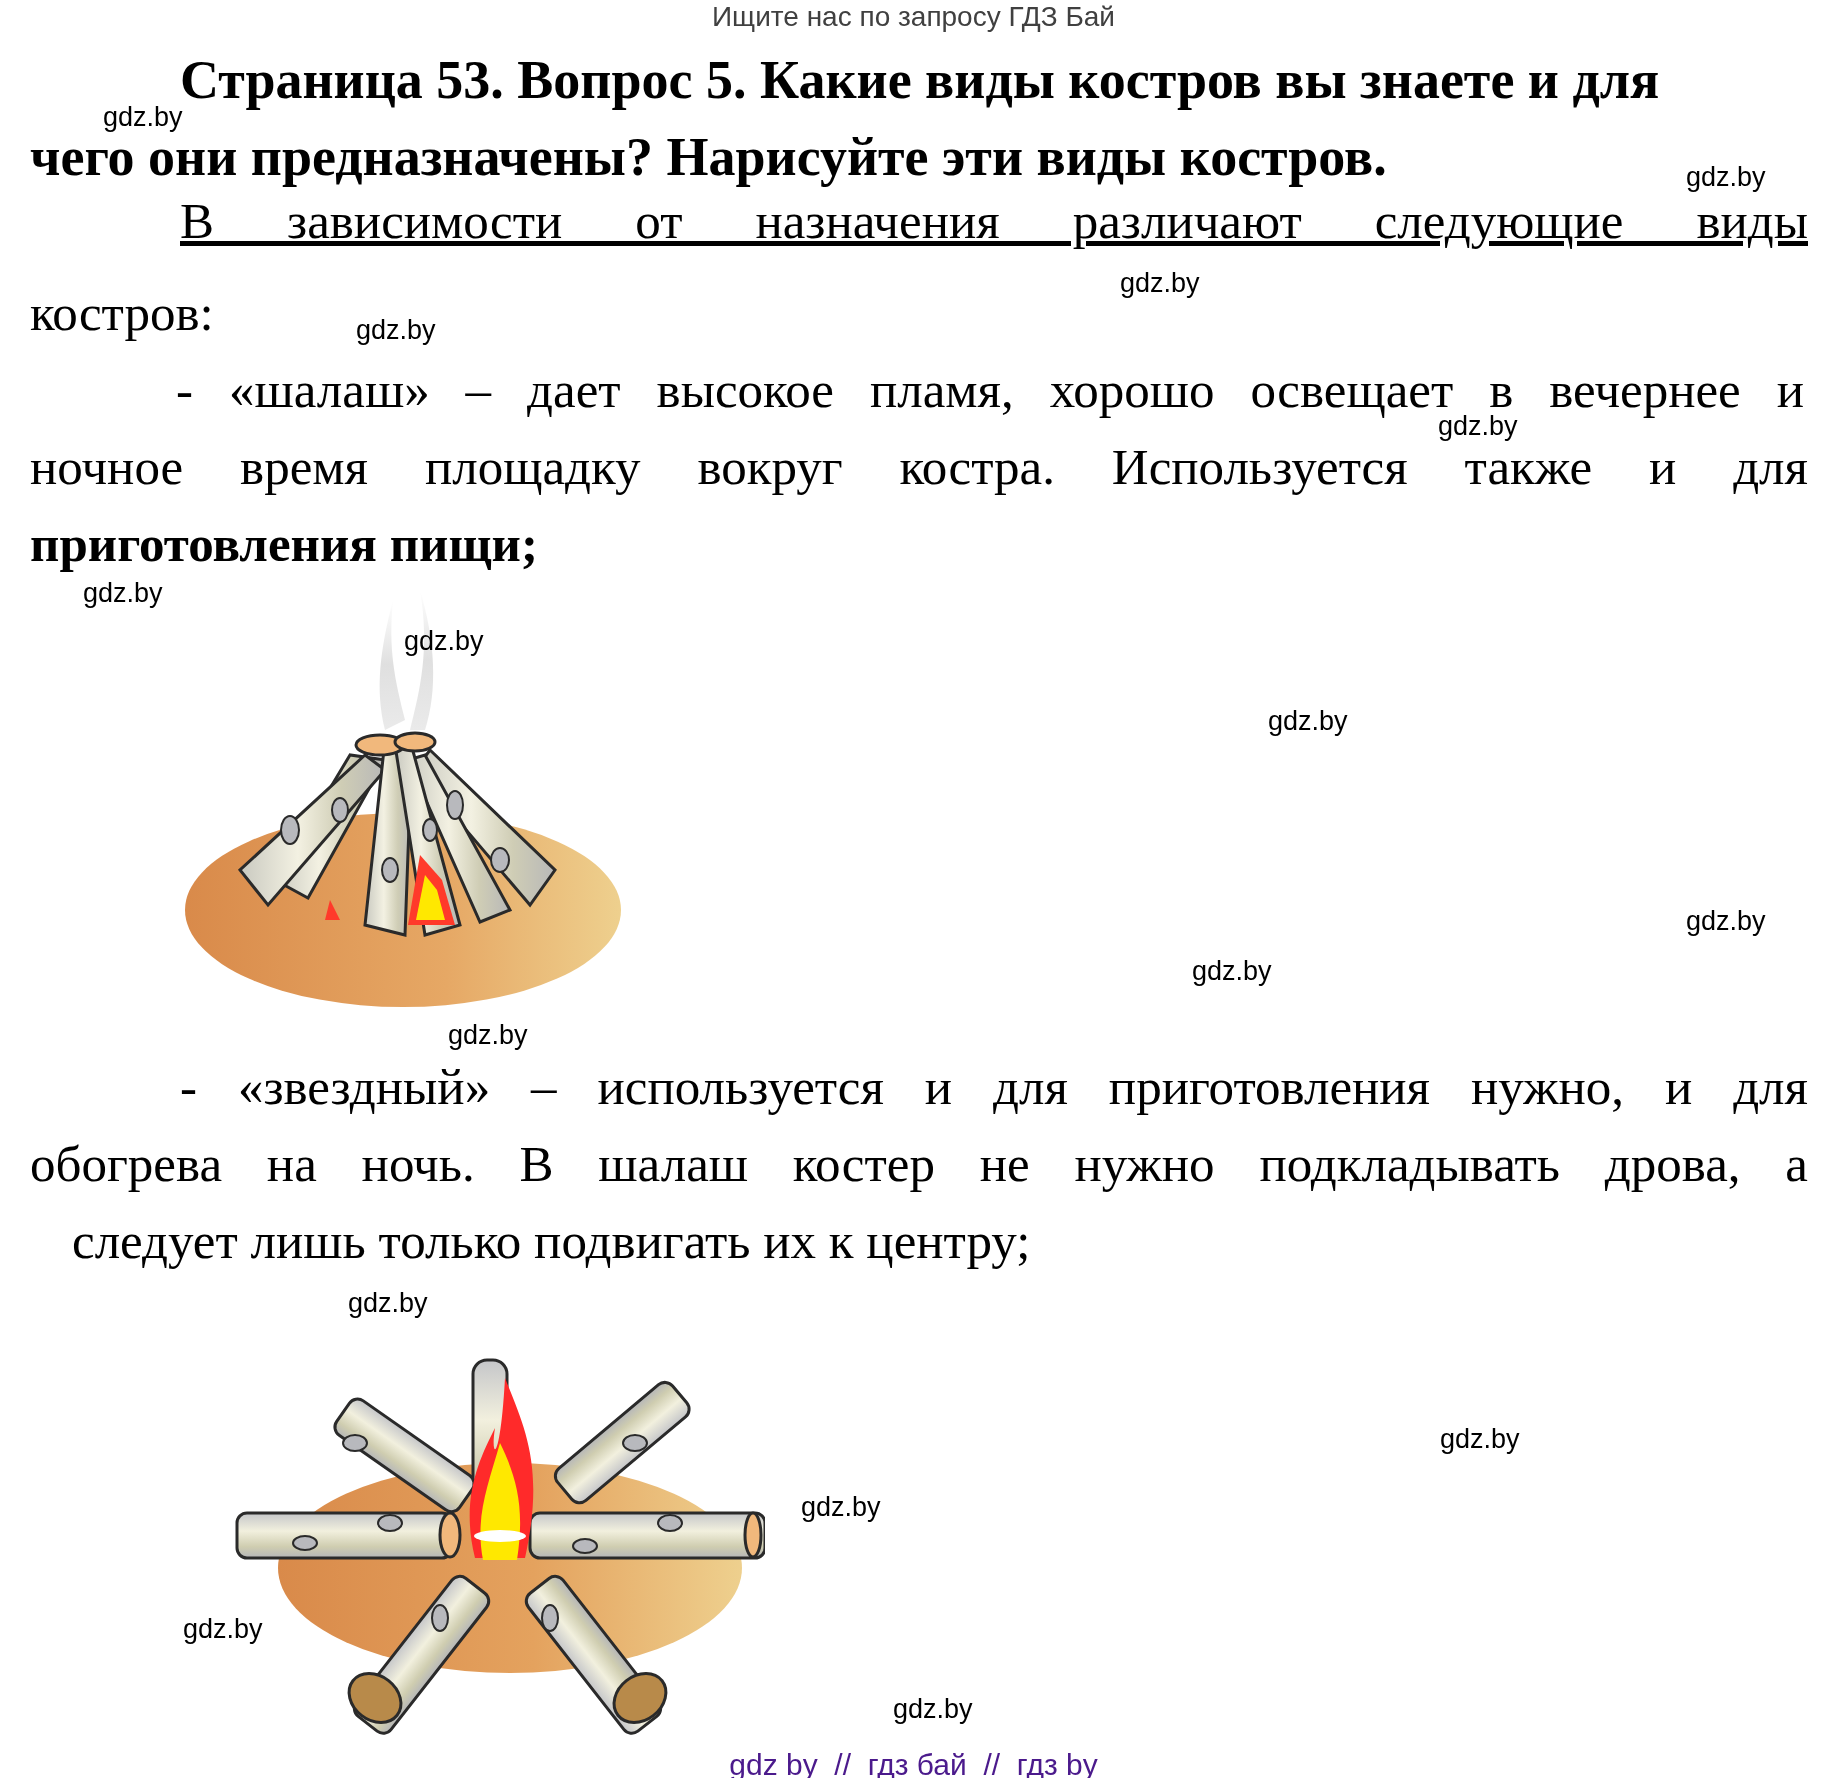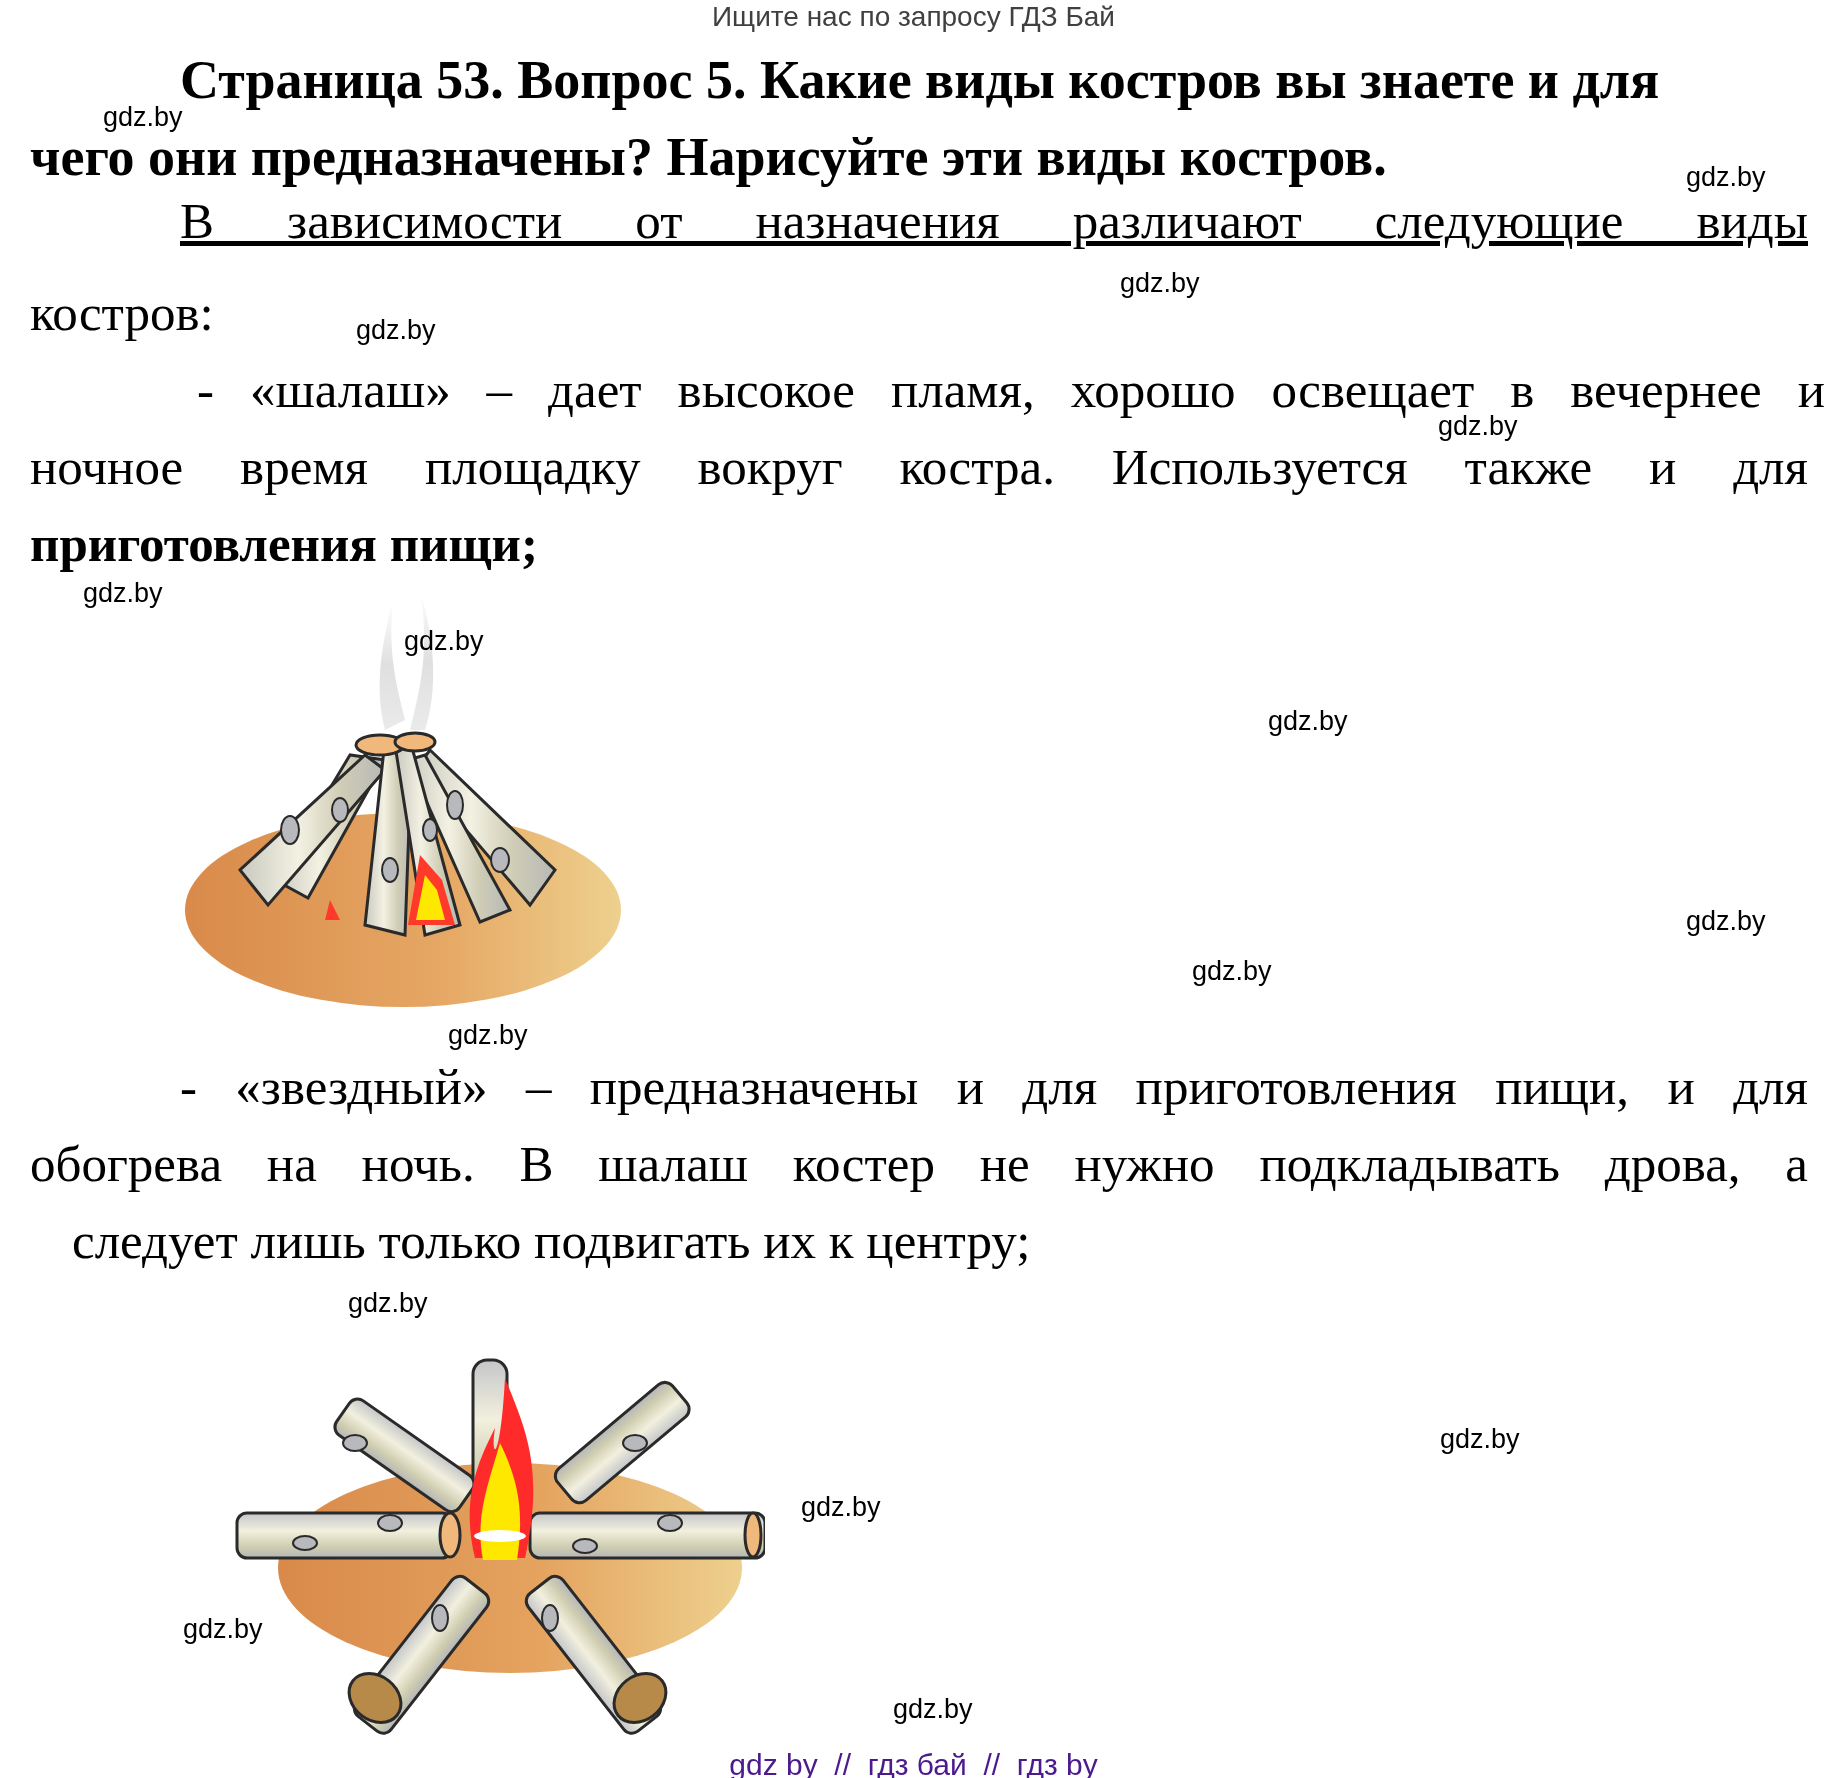--- a/index.html
+++ b/index.html
@@ -17,21 +17,21 @@
 <body>
 
 <div class="abs promo">Ищите нас по запросу ГДЗ Бай</div>
 
 <div class="abs title" style="left:180px; top:50px;">Страница 53. Вопрос 5. Какие виды костров вы знаете и для</div>
 <div class="abs title" style="left:30px; top:127px;">чего они предназначены? Нарисуйте эти виды костров.</div>
 
 <div class="abs body-text" style="left:180px; width:1628px; top:192px; text-align:justify; text-align-last:justify;text-decoration:underline;">В зависимости от назначения различают следующие виды</div>
 <div class="abs body-text" style="left:30px; top:284px;">костров:</div>
 
-<div class="abs body-text" style="left:197px; width:1628px; top:361px; text-align:justify; text-align-last:justify;">- «шалаш» – дает высокое пламя, хорошо освещает в вечернее и</div>
+<div class="abs body-text" style="left:176px; width:1628px; top:361px; text-align:justify; text-align-last:justify;">- «шалаш» – дает высокое пламя, хорошо освещает в вечернее и</div>
 <div class="abs body-text justify-line" style="top:438px;">ночное время площадку вокруг костра. Используется также и для</div>
 <div class="abs body-text" style="left:30px; top:515px;font-weight:bold;">приготовления пищи;</div>
 
 <svg class="fig" style="left:180px; top:580px;" width="450" height="440" viewBox="0 0 450 440">
   <defs>
     <linearGradient id="groundGrad1" x1="0" x2="1" y1="0" y2="0">
       <stop offset="0" stop-color="#d98a4a"></stop>
       <stop offset="0.6" stop-color="#e6a865"></stop>
       <stop offset="1" stop-color="#eed08e"></stop>
     </linearGradient>
@@ -72,21 +72,21 @@
     <ellipse cx="320" cy="280" rx="9" ry="12"></ellipse>
     <ellipse cx="210" cy="290" rx="8" ry="12"></ellipse>
     <ellipse cx="250" cy="250" rx="7" ry="11"></ellipse>
   </g>
 
   <path d="M240 275 L228 345 L275 345 L262 300 Z" fill="#ff3a2a"></path>
   <path d="M245 295 L236 340 L265 340 L257 310 Z" fill="#ffe800"></path>
   <path d="M150 320 L145 340 L160 340 Z" fill="#ff3a2a"></path>
 </svg>
 
-<div class="abs body-text" style="left:180px; width:1628px; top:1058px; text-align:justify; text-align-last:justify;">- «звездный» – предназначены и для приготовления пищи, и для</div>
+<div class="abs body-text" style="left:180px; width:1628px; top:1058px; text-align:justify; text-align-last:justify;">- «звездный» – используется и для приготовления нужно, и для</div>
 <div class="abs body-text justify-line" style="top:1135px;">обогрева на ночь. В шалаш костер не нужно подкладывать дрова, а</div>
 <div class="abs body-text" style="left:30px; top:1212px;margin-left:42px;">следует лишь только подвигать их к центру;</div>
 
 <svg class="fig" style="left:225px; top:1348px;" width="540" height="390" viewBox="0 0 540 390">
   <defs>
     <linearGradient id="groundGrad2" x1="0" x2="1" y1="0" y2="0">
       <stop offset="0" stop-color="#d98a4a"></stop>
       <stop offset="0.55" stop-color="#e4a25e"></stop>
       <stop offset="1" stop-color="#eed08e"></stop>
     </linearGradient>

